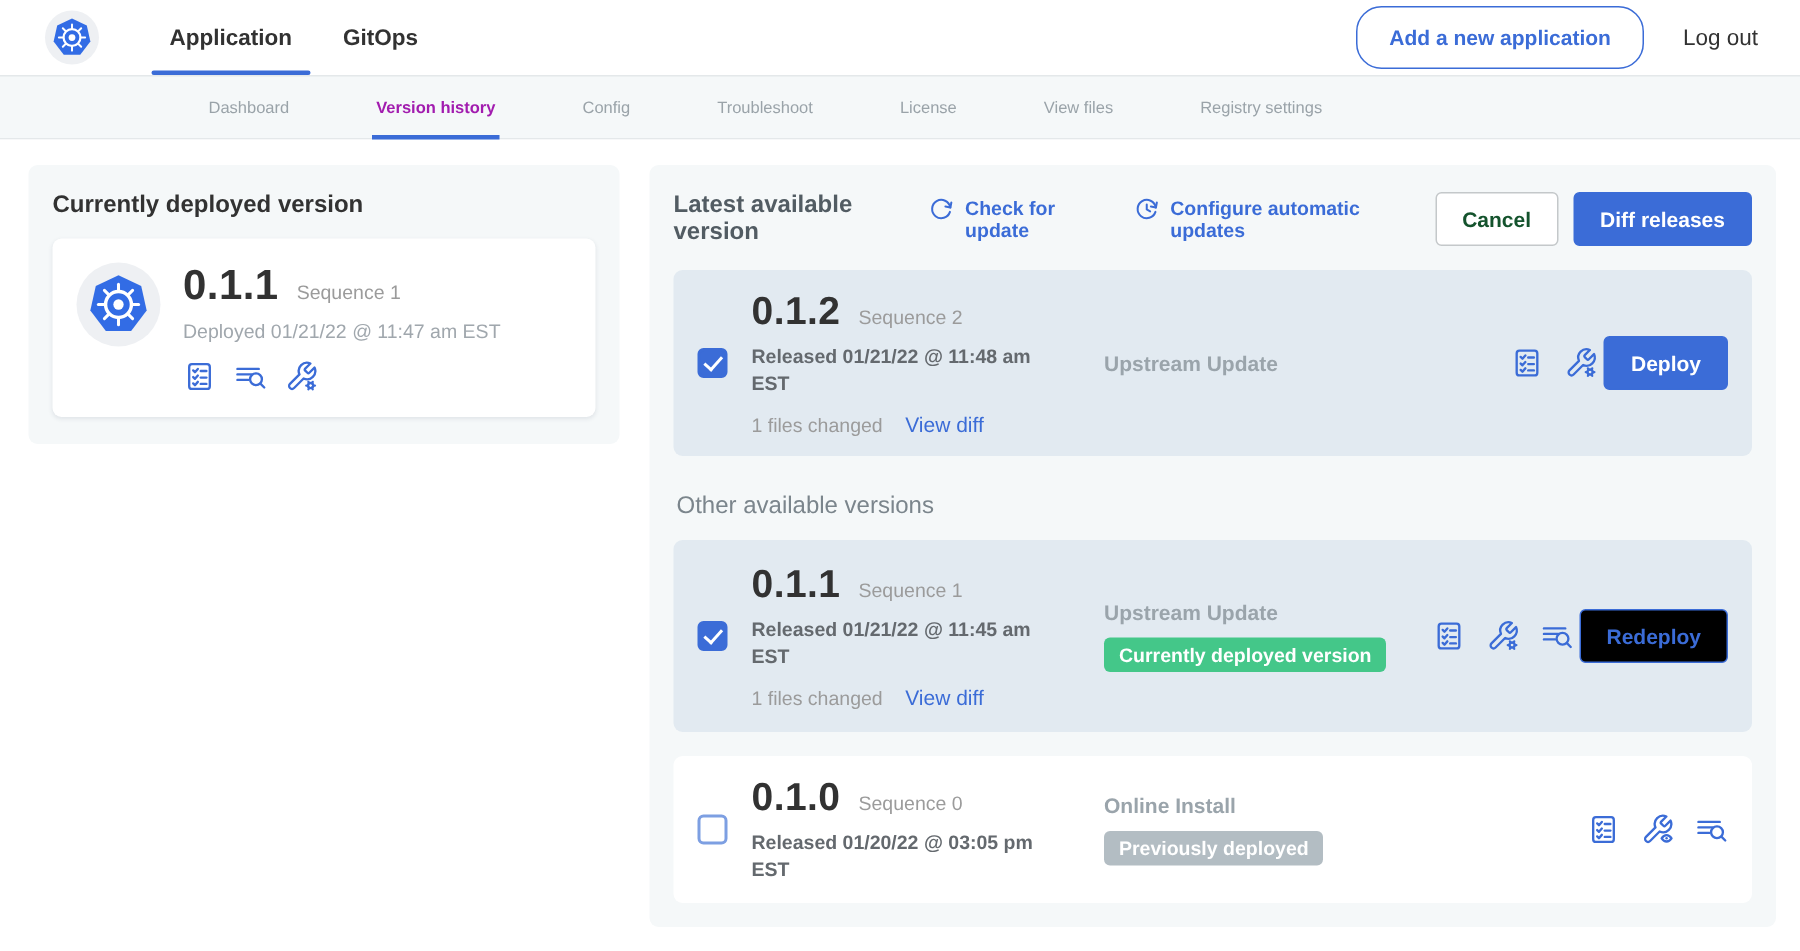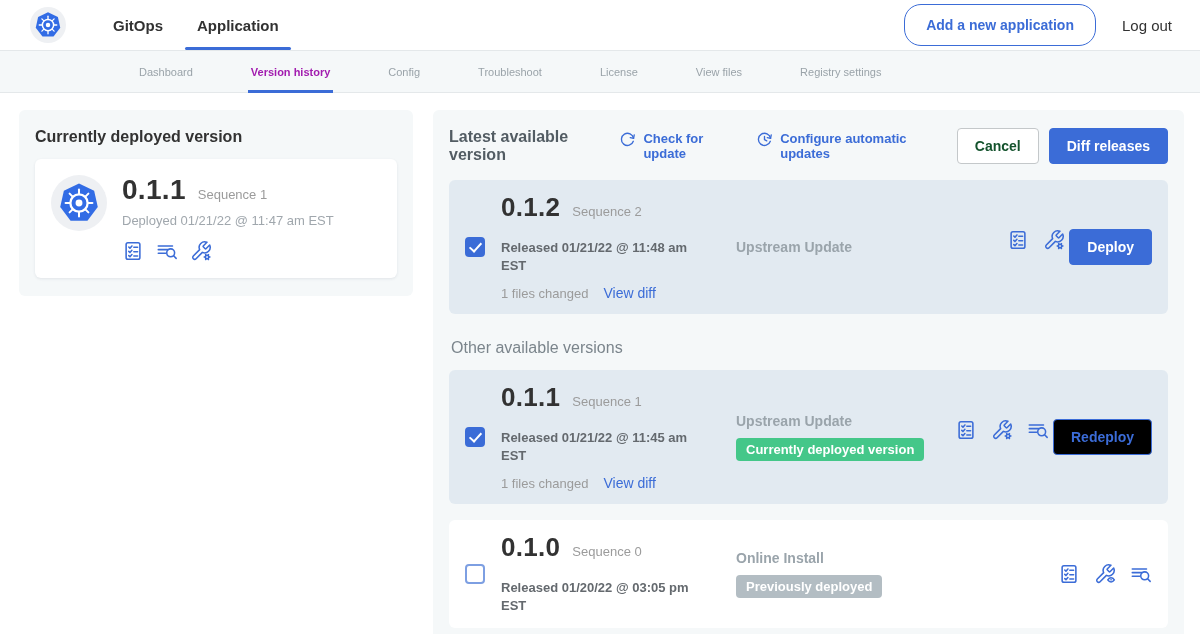--- a/index.html
+++ b/index.html
@@ -52,29 +52,29 @@
   .vrow{background:#fff;border-radius:6px;padding:13px 16px;display:flex;align-items:center}
   .vrow.highlighted{background:var(--row-sel,#e2eaf1)}
   #latest-row .vrow{min-height:122px}
   #other-rows{display:flex;flex-direction:column;gap:16px}
   #other-rows .vrow:first-child{min-height:128px}
   .checkbox{width:20px;height:20px;border-radius:4px;border:2px solid #7d9fe2;background:#fff;flex:none;margin-right:16px;position:relative;cursor:pointer}
   .checkbox.checked{background:var(--accent,#3b6cd7);border-color:var(--accent,#3b6cd7)}
   .checkbox.checked::after{content:"";position:absolute;left:5px;top:1px;width:5px;height:10px;border:solid #fff;border-width:0 2.5px 2.5px 0;transform:rotate(42deg)}
   .vcol{width:235px;flex:none}
   .vrow .ver-num{font-size:26px}
-  .released{font-size:13px;font-weight:700;color:#64696e;margin-top:17px;max-width:188px;line-height:1.4}
+  .released{font-size:13px;font-weight:700;color:#64696e;margin-top:7px;max-width:188px;line-height:1.4}
   .files-line{display:flex;gap:15px;margin-top:10px;font-size:13px;color:#9b9b9b;align-items:baseline}
   .view-diff{color:var(--accent,#3b6cd7);font-weight:400;cursor:pointer;text-decoration:none;font-size:14px}
   .scol{flex:1;min-width:0}
   .source{font-size:14px;font-weight:700;color:#9aa4ab}
   .badge{display:inline-block;margin-top:9px;padding:4px 10px;border-radius:4px;color:#fff;font-size:13px;font-weight:700;white-space:nowrap}
   .badge.success{background:var(--green,#44c789)}
   .badge.muted{background:var(--badge-gray,#b3bdc3)}
-  .acol{display:flex;align-items:flex-start;gap:4px;flex:none}
+  .acol{display:flex;align-items:center;gap:4px;flex:none}
   .acol .icon-row{margin-top:0;gap:14px}
   .other-title{font-size:16px;font-weight:400;color:#7b858c;margin:25px 0 13px;padding-left:2px}
 </style>
 </head>
 <body>
 
 <header class="topnav">
   <div class="logo-circle">
     <svg viewBox="0 0 24 24">
       <polygon points="12,1.8 19.9,5.6 21.8,14.1 16.4,21.2 7.6,21.2 2.2,14.1 4.1,5.6" fill="var(--k8s-blue,#326ce5)"></polygon>
@@ -82,25 +82,25 @@
         <line x1="12" y1="5" x2="12" y2="19"></line>
           <line x1="5" y1="12" x2="19" y2="12"></line>
         <line x1="7.1" y1="7.1" x2="16.9" y2="16.9"></line>
           <line x1="16.9" y1="7.1" x2="7.1" y2="16.9"></line>
       </g>
       <circle cx="12" cy="12" r="4.5" fill="var(--k8s-blue,#326ce5)" stroke="#fff" stroke-width="1.2"></circle>
       <circle cx="12" cy="12" r="1.8" fill="#fff"></circle>
     </svg>
   </div>
   <nav class="tabs">
+    <div class="tab active">
+        <span>Application</span>
+      </div>
     <div class="tab">
         <span>GitOps</span>
-      </div>
-    <div class="tab active">
-        <span>Application</span>
       </div>
   </nav>
   <div class="topnav-right">
     <button class="pill-btn">Add a new application</button>
     <span class="logout">Log out</span>
   </div>
 </header>
 
 <nav class="subnav" id="subnav">
     <div class="subtab">

